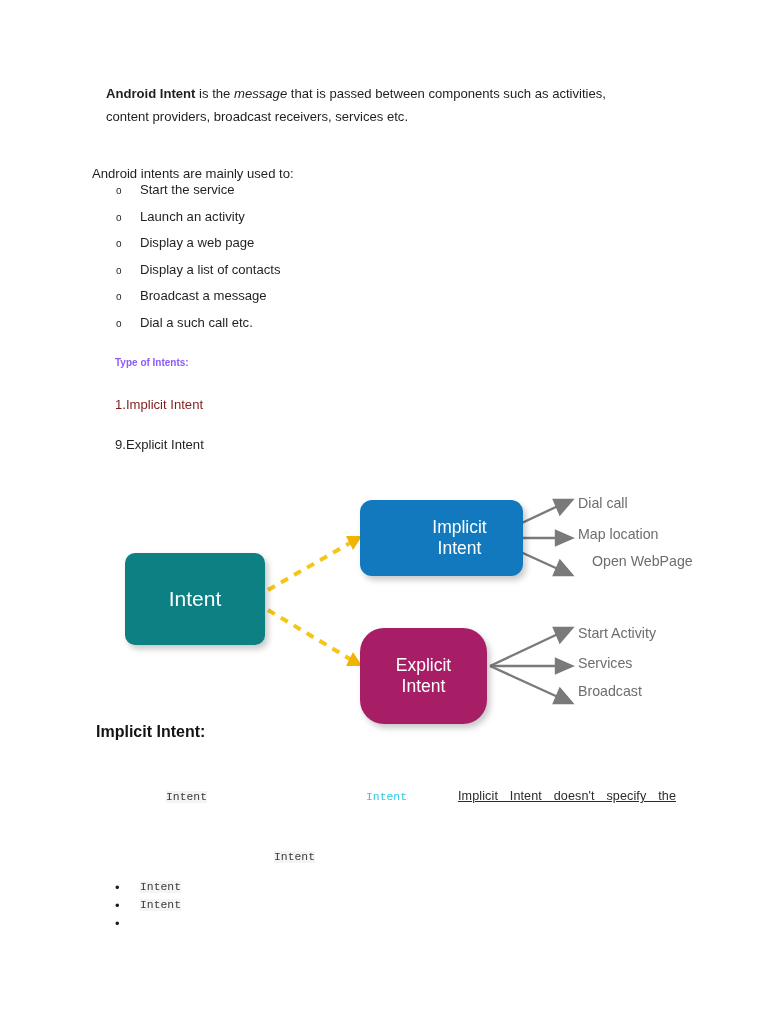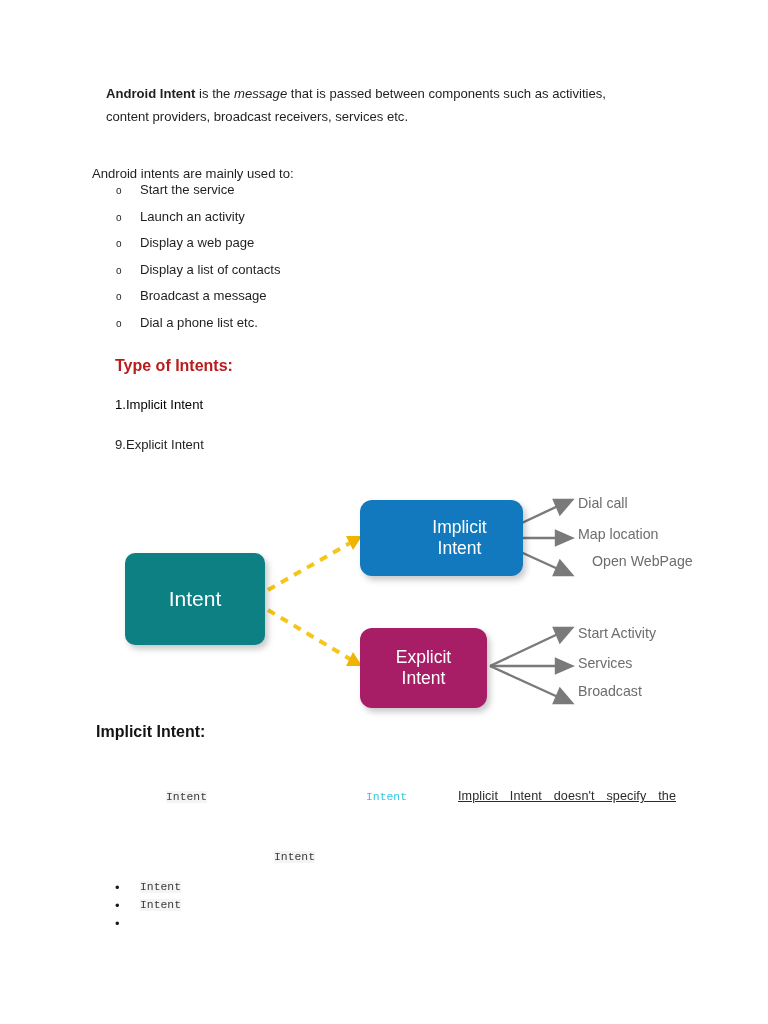--- a/index.html
+++ b/index.html
@@ -70,30 +70,30 @@
     padding-left: 6px;
     box-sizing: border-box;
   }
   .olist .txt { white-space: nowrap; }
 
   
   .subhead-types {
     position: absolute;
     left: 115px;
     top: 357px;
-    font-size: 16px;
+    font-size: 10px;
     font-weight: bold;
-    color: #b91c1c;
+    color: #8b5cf6;
   }
   .num1 {
     position: absolute;
     left: 115px;
     top: 397px;
     font-size: 13.1px;
-    color: #000000;
+    color: #7f1d1d;
   }
   .num2 {
     position: absolute;
     left: 115px;
     top: 437px;
     font-size: 13.1px;
     color: #1f1f1f;
   }
 
   
@@ -130,23 +130,23 @@
     width: 127px;
     height: 76px;
     font-size: 17.5px;
     border-radius: 12px;
     padding-left: 36px;
   }
   .node-explicit {
     left: 250px;
     top: 158px;
     width: 127px;
-    height: 80px;
+    height: 96px;
     font-size: 17.5px;
-    border-radius: 12px;
+    border-radius: 24px;
   }
   .leaf-label {
     position: absolute;
     font-size: 14.2px;
     color: #6d6d6d;
     white-space: nowrap;
     font-family: "Liberation Sans", sans-serif;
   }
 
   
@@ -234,21 +234,21 @@
     <div class="row">
       <span class="marker">o</span>
       <span class="txt">Display a list of contacts</span>
     </div>
     <div class="row">
       <span class="marker">o</span>
       <span class="txt">Broadcast a message</span>
     </div>
     <div class="row">
       <span class="marker">o</span>
-      <span class="txt">Dial a phone list etc.</span>
+      <span class="txt">Dial a such call etc.</span>
     </div>
   </div>
 
   <div class="subhead-types">Type of Intents:</div>
   <div class="num1">1.Implicit Intent</div>
   <div class="num2">9.Explicit Intent</div>
 
   <div class="diagram">
     <svg width="600" height="250" viewBox="0 0 600 250">
 

